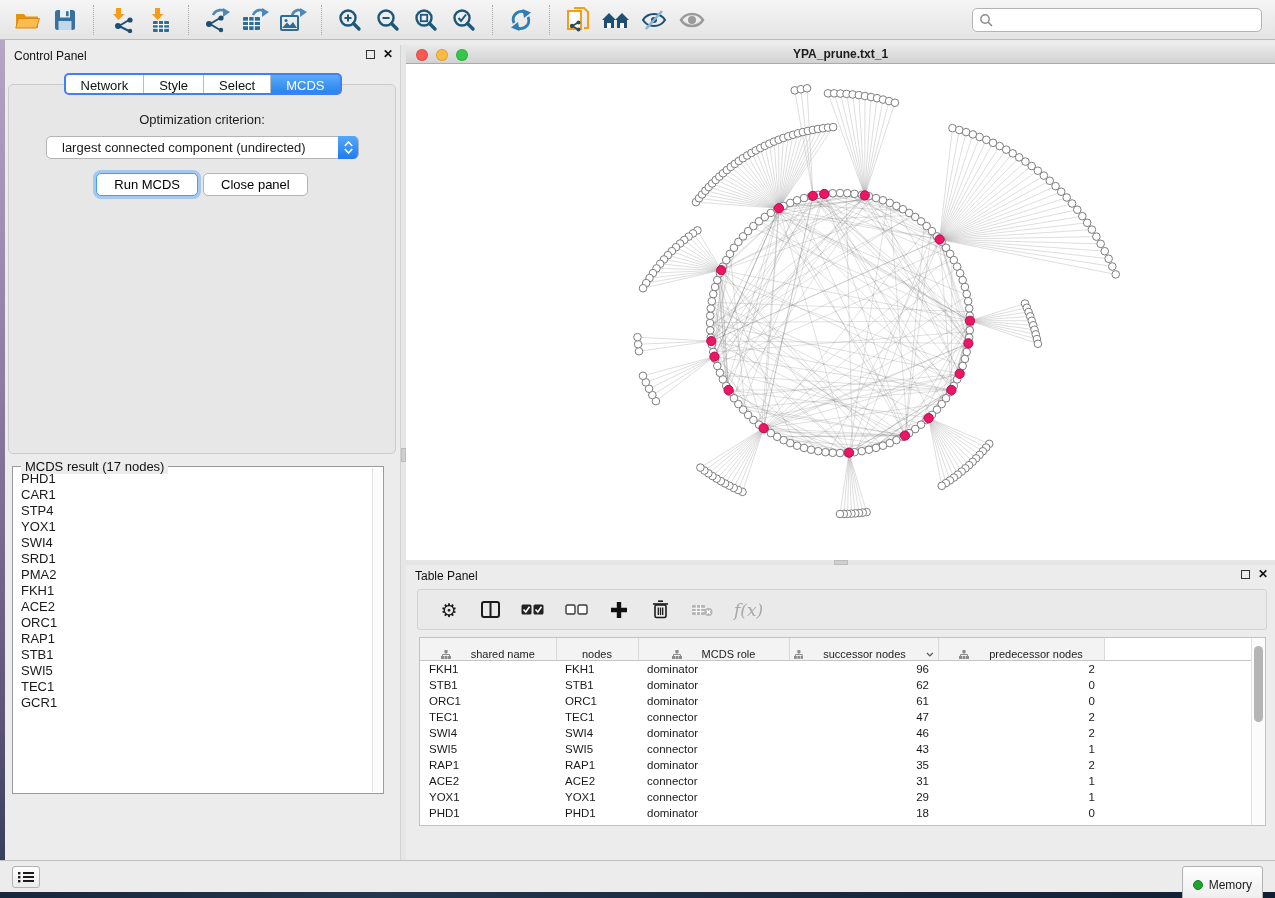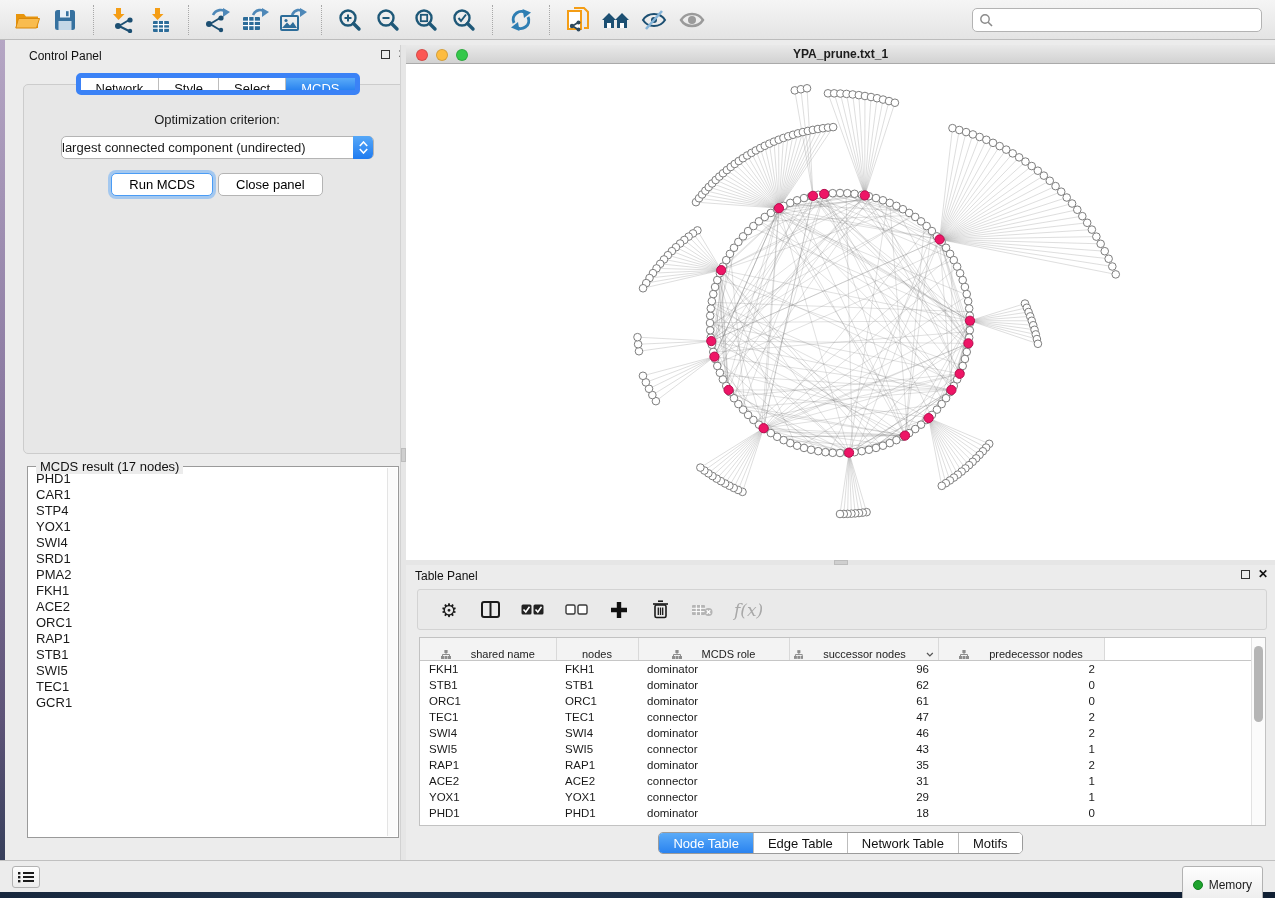--- a/index.html
+++ b/index.html
@@ -16,47 +16,47 @@
     border:1px solid #b3b3b3; border-radius:5px; display:flex; align-items:center; padding:0 6px; gap:4px; }
   .search-box input { border:none; outline:none; flex:1; font-size:12px; background:transparent; font-family:"Liberation Sans",sans-serif; }
 
   
   .wp-left { position:absolute; left:0; top:40px; width:5px; height:853px;
     background:linear-gradient(#b5a6c4,#8d7ca3 40%,#5d5377 80%,#2e3b55); }
   .wp-bottom { position:absolute; left:0; top:892px; width:1275px; height:6px;
     background:linear-gradient(90deg,#17273d,#22364f 30%,#1a2b42 60%,#101f33); }
 
   
-  .control-panel { position:absolute; left:20px; top:45px; width:395px; height:815px; background:#ececec; }
+  .control-panel { position:absolute; left:5px; top:45px; width:395px; height:815px; background:#ececec; }
   .panel-title { position:absolute; left:9px; top:4px; font-size:12px; color:#111; }
   .win-btns { position:absolute; right:7px; top:4px; display:flex; gap:8px; align-items:center; }
   .float-ic { width:9px; height:9px; border:1.5px solid #333; display:inline-block; }
   .close-ic { font-size:12px; font-weight:bold; color:#111; line-height:10px; }
 
   .cp-tabs { position:absolute; left:50%; transform:translateX(-50%); top:28px; display:flex;
-    border:5px solid #3b82f6; border-radius:5px; overflow:hidden; background:#ec4899; height:22px; z-index:3; }
+    border:2px solid #3b82f6; border-radius:5px; overflow:hidden; background:#ec4899; height:22px; z-index:3; }
   .cp-tab { padding:0 15px; font-size:13px; line-height:21px; color:#111; border-right:1px solid #bdbdbd; background:#fff; }
   .cp-tab:last-child { border-right:none; }
   .cp-tab.active { background:linear-gradient(#5aabf8,#2a83f0); color:#fff; }
 
   .cp-inner { position:absolute; left:3px; right:4px; top:39px; height:370px;
     background:#e7e7e7; border:1px solid #cccccc; border-radius:5px; }
   .opt-label { position:absolute; width:100%; text-align:center; top:27px; font-size:13px; }
   .mac-select { position:absolute; left:37px; top:51px; width:313px; height:23px; background:#fff;
-    border:1px solid #b4b4b4; border-radius:5px; font-size:13px; line-height:21px; }
+    border:1px solid #b4b4b4; border-radius:5px; font-size:13px; line-height:21px; padding-left:15px; }
   .mac-select .stepper { position:absolute; right:0; top:-1px; bottom:-1px; width:20px;
     background:linear-gradient(#56a8f8,#1f7bf0); border-radius:0 5px 5px 0; display:flex; flex-direction:column;
     align-items:center; justify-content:center; gap:1px; }
   .mac-select .stepper svg { display:block; }
   .btn-row { position:absolute; left:0; top:88px; width:100%; display:flex; justify-content:center; gap:5px; }
   .mac-btn { height:23px; padding:0 17px; background:#fff; border:1px solid #b4b4b4; border-radius:5px;
     font-size:13px; line-height:21px; font-family:"Liberation Sans",sans-serif; }
   .mac-btn.focused { border:1px solid #4a9cf5; box-shadow:0 0 0 3px rgba(110,175,245,.55); }
 
-  .mcds-box { position:absolute; left:7px; top:421px; width:372px; height:372px;
+  .mcds-box { position:absolute; left:7px; top:421px; width:372px; height:328px;
     border:1px solid #9a9a9a; background:#fff; }
   .mcds-legend { position:absolute; left:8px; top:-8px; background:#ececec; padding:0 4px; font-size:13px; color:#111; }
   .mcds-list { position:absolute; left:2px; top:4px; right:12px; bottom:2px; overflow:hidden;
     font-size:13px; line-height:16px; padding-left:6px; }
   .mcds-scroll { position:absolute; right:1px; top:1px; bottom:1px; width:10px; background:#fbfbfb; border-left:1px solid #e4e4e4; }
 
   .v-divider { position:absolute; left:400px; top:45px; width:6px; height:815px; background:#e6e6e6; border-left:1px solid #d2d2d2; }
   .v-handle { position:absolute; left:0; top:403px; width:5px; height:14px; background:#cfcfcf; border:1px solid #bdbdbd; }
   .h-divider { position:absolute; left:406px; top:560px; width:869px; height:5px; background:#e6e6e6; }
   .h-handle { position:absolute; left:428px; top:0; width:14px; height:5px; background:#cfcfcf; border:1px solid #bdbdbd; }
@@ -1164,28 +1164,20 @@
             <td class="num">0</td>
             <td></td>
           </tr>
         </tbody>
     </table>
     <div class="tscroll">
       <div class="tthumb"></div>
     </div>
   </div>
 
-  <div class="table-tabs">
-    <div class="tt-group" id="table-tabs">
-        <span class="tt-tab active">Node Table</span>
-        <span class="tt-tab">Edge Table</span>
-        <span class="tt-tab">Network Table</span>
-        <span class="tt-tab">Motifs</span>
-      </div>
-  </div>
 </div>
 
 <div class="status-bar">
   <div class="list-btn">
     <svg width="16" height="12" viewBox="0 0 16 12">
       <g stroke="#1b1b1b" stroke-width="2">
           <line x1="5" y1="2" x2="16" y2="2"></line>
           <line x1="5" y1="6" x2="16" y2="6"></line>
           <line x1="5" y1="10" x2="16" y2="10"></line>
         </g>

